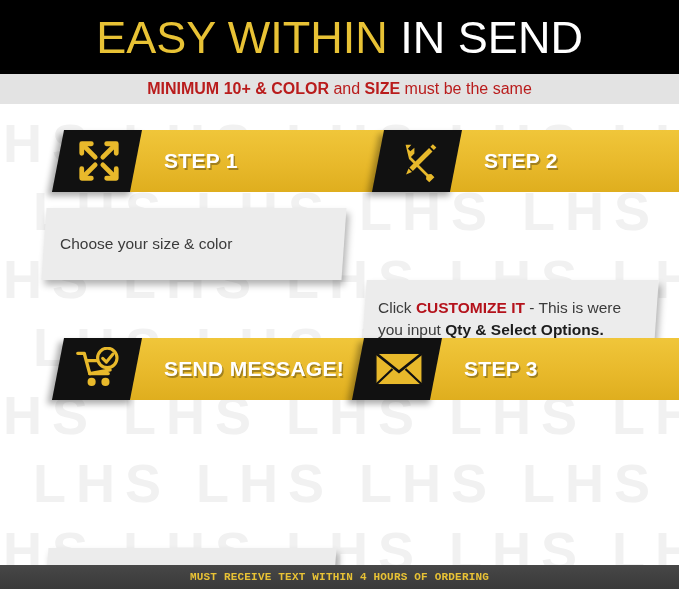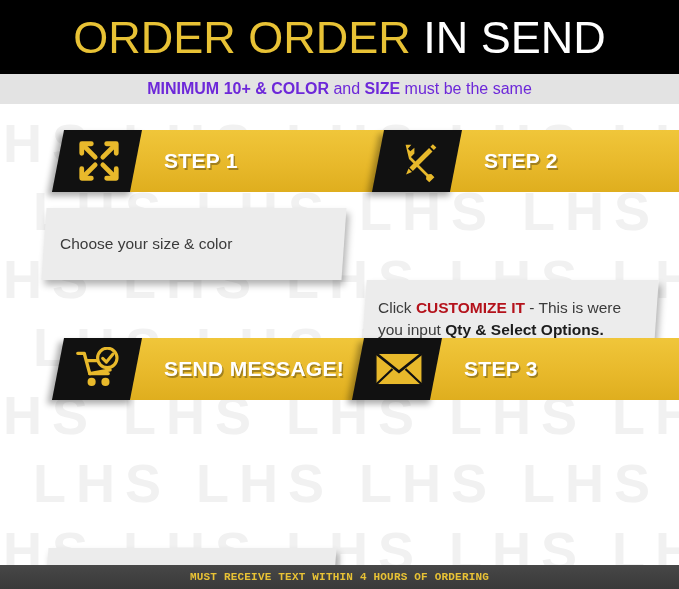--- a/index.html
+++ b/index.html
@@ -41,21 +41,21 @@
   .ht-gold{color:#e8c235;}
   .ht-white{color:#ffffff;}
 
   .header-sub{
     position:absolute;left:0;top:74px;width:679px;height:30px;
     background:#e3e3e3;z-index:3;
     display:flex;align-items:center;justify-content:center;
   }
   .header-sub-text{
     font-family:"Liberation Sans", sans-serif;
-    font-size:16px;font-weight:700;color:#6d28d9;white-space:nowrap;
+    font-size:16px;font-weight:700;color:#b91c1c;white-space:nowrap;
   }
   .hs-light{font-weight:400;}
 
   
   .footer-bar{
     position:absolute;left:0;bottom:0;width:679px;height:24px;
     background:linear-gradient(#474747,#3a3a3a);
     z-index:3;display:flex;align-items:center;justify-content:center;
   }
   .footer-text{
@@ -119,21 +119,21 @@
       <div class="wm-row" style="top: 184px; left: -130px;">LHS LHS LHS LHS LHS LHS LHS</div>
       <div class="wm-row" style="top: 252px; left: -40px;">LHS LHS LHS LHS LHS LHS LHS</div>
       <div class="wm-row" style="top: 320px; left: -130px;">LHS LHS LHS LHS LHS LHS LHS</div>
       <div class="wm-row" style="top: 388px; left: -40px;">LHS LHS LHS LHS LHS LHS LHS</div>
       <div class="wm-row" style="top: 456px; left: -130px;">LHS LHS LHS LHS LHS LHS LHS</div>
       <div class="wm-row" style="top: 524px; left: -40px;">LHS LHS LHS LHS LHS LHS LHS</div>
     </div>
 
   <div class="header-black">
     <div class="header-title">
-      <span class="ht-gold">ORDER ORDER</span><span class="ht-white"> IN SEND</span>
+      <span class="ht-gold">EASY WITHIN</span><span class="ht-white"> IN SEND</span>
     </div>
   </div>
 
   <div class="header-sub">
     <div class="header-sub-text">
       <span>MINIMUM 10+ &amp; COLOR</span><span class="hs-light"> and </span><span>SIZE</span><span class="hs-light"> must be the same</span>
     </div>
   </div>
 
   <div id="cards">

